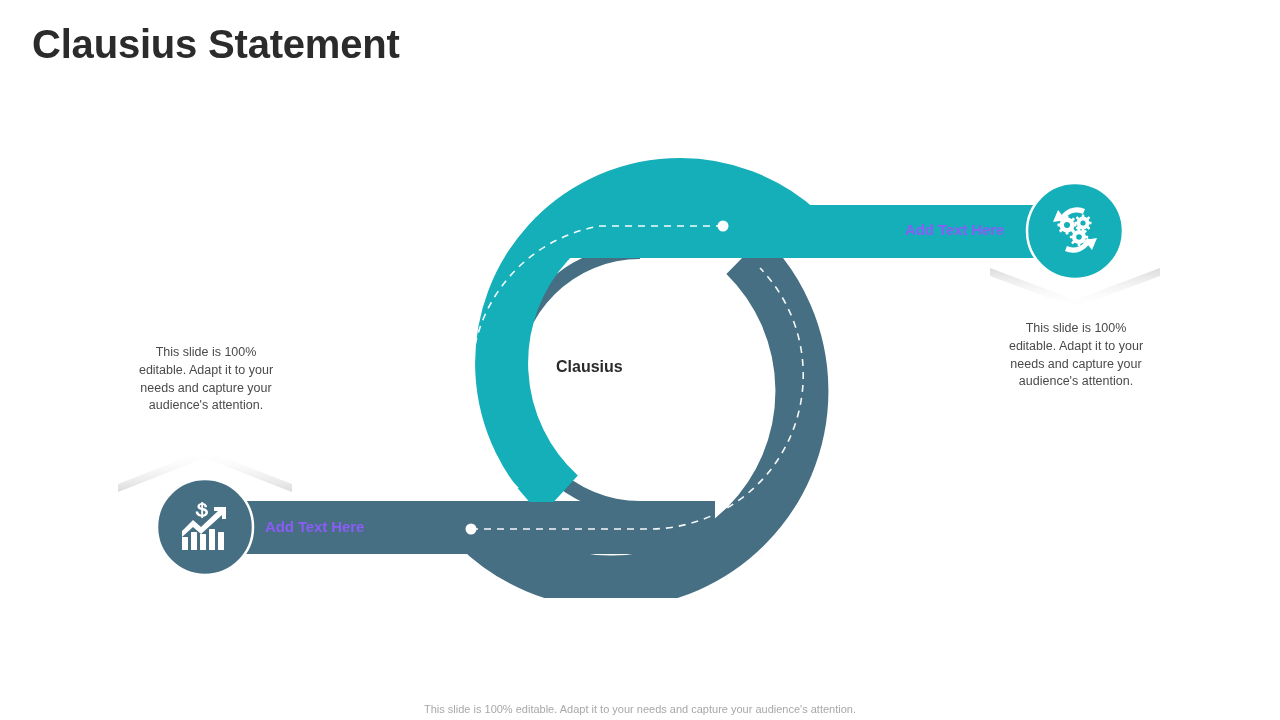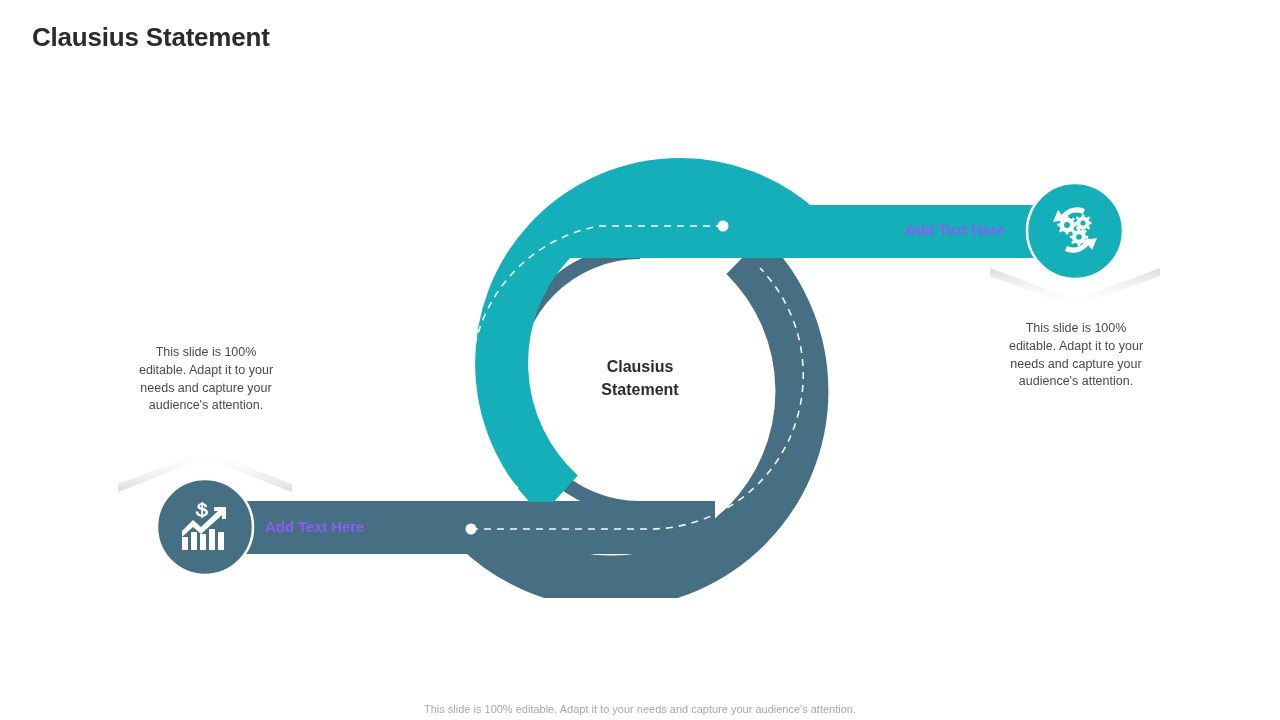--- a/index.html
+++ b/index.html
@@ -13,21 +13,21 @@
     position: relative;
     overflow: hidden;
     font-family: "Liberation Sans", sans-serif;
   }
 
   
   #slide-title {
     position: absolute;
     left: 32px;
     top: 22px;
-    font-size: 26px;
+    font-size: 40px;
     font-weight: bold;
     letter-spacing: -0.2px;
     color: #2b2b2b;
     font-family: "Liberation Sans", sans-serif;
   }
 
   
   #diagram {
     position: absolute;
     left: 0;
@@ -47,21 +47,20 @@
   }
   #label-top { left: 905px; top: 221px; }
   #label-bottom { left: 265px; top: 518px; }
 
   
   #center-label {
     position: absolute;
     left: 556px;
     top: 355px;
     width: 168px;
-    text-align: center;
     font-size: 16px;
     font-weight: bold;
     color: #2b2b2b;
     line-height: 1.45;
   }
 
   
   .side-caption {
     position: absolute;
     font-size: 12.5px;
@@ -241,19 +240,18 @@
                C 23.9 7.4 24.8 6.8 26.1 6.8 C 27.6 6.8 28.5 7.5 28.6 9.2 Z"></path>
     </g>
   </svg>
 </div>
 
 <div class="bar-label" id="label-top">Add Text Here</div>
 <div class="bar-label" id="label-bottom">Add Text Here</div>
 
 <div id="center-label">
   <div>Clausius</div>
-  <div>Statement</div>
 </div>
 
 <div class="side-caption" id="caption-left">This slide is 100% editable. Adapt it to your needs and capture your audience's attention.</div>
 <div class="side-caption" id="caption-right">This slide is 100% editable. Adapt it to your needs and capture your audience's attention.</div>
 
 <div id="footer-note">This slide is 100% editable. Adapt it to your needs and capture your audience's attention.</div>
 
 </body></html>

